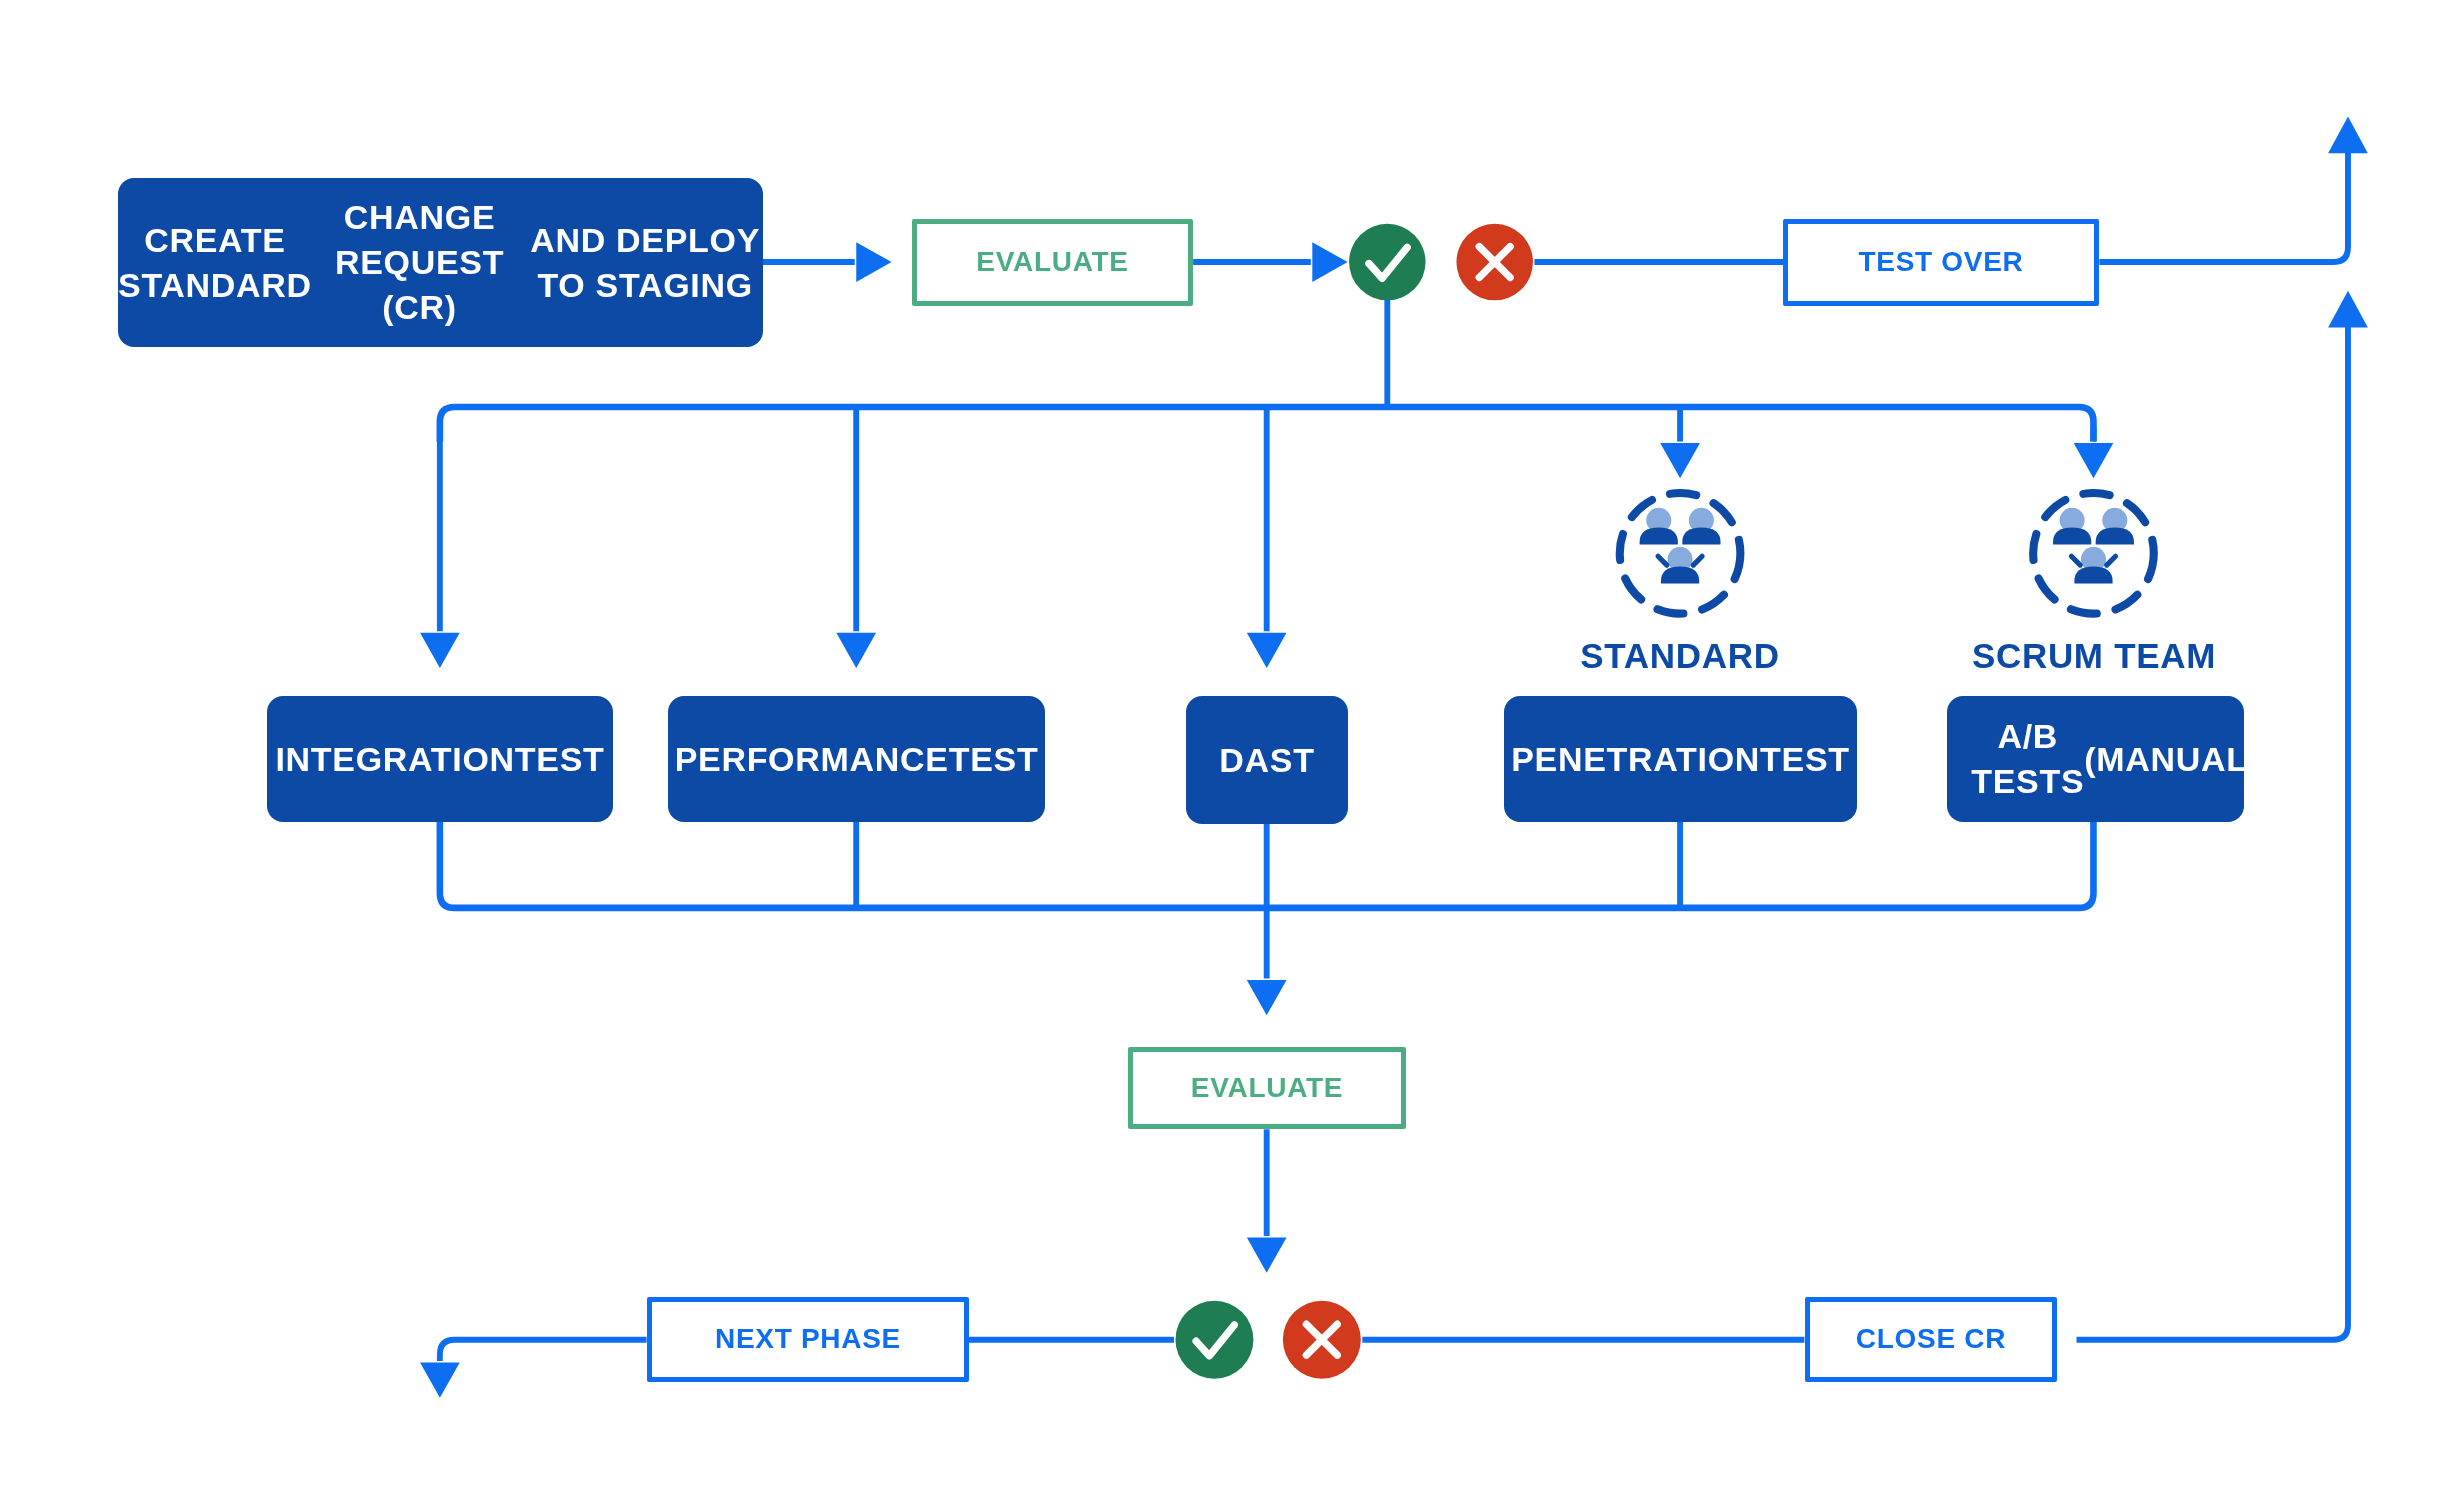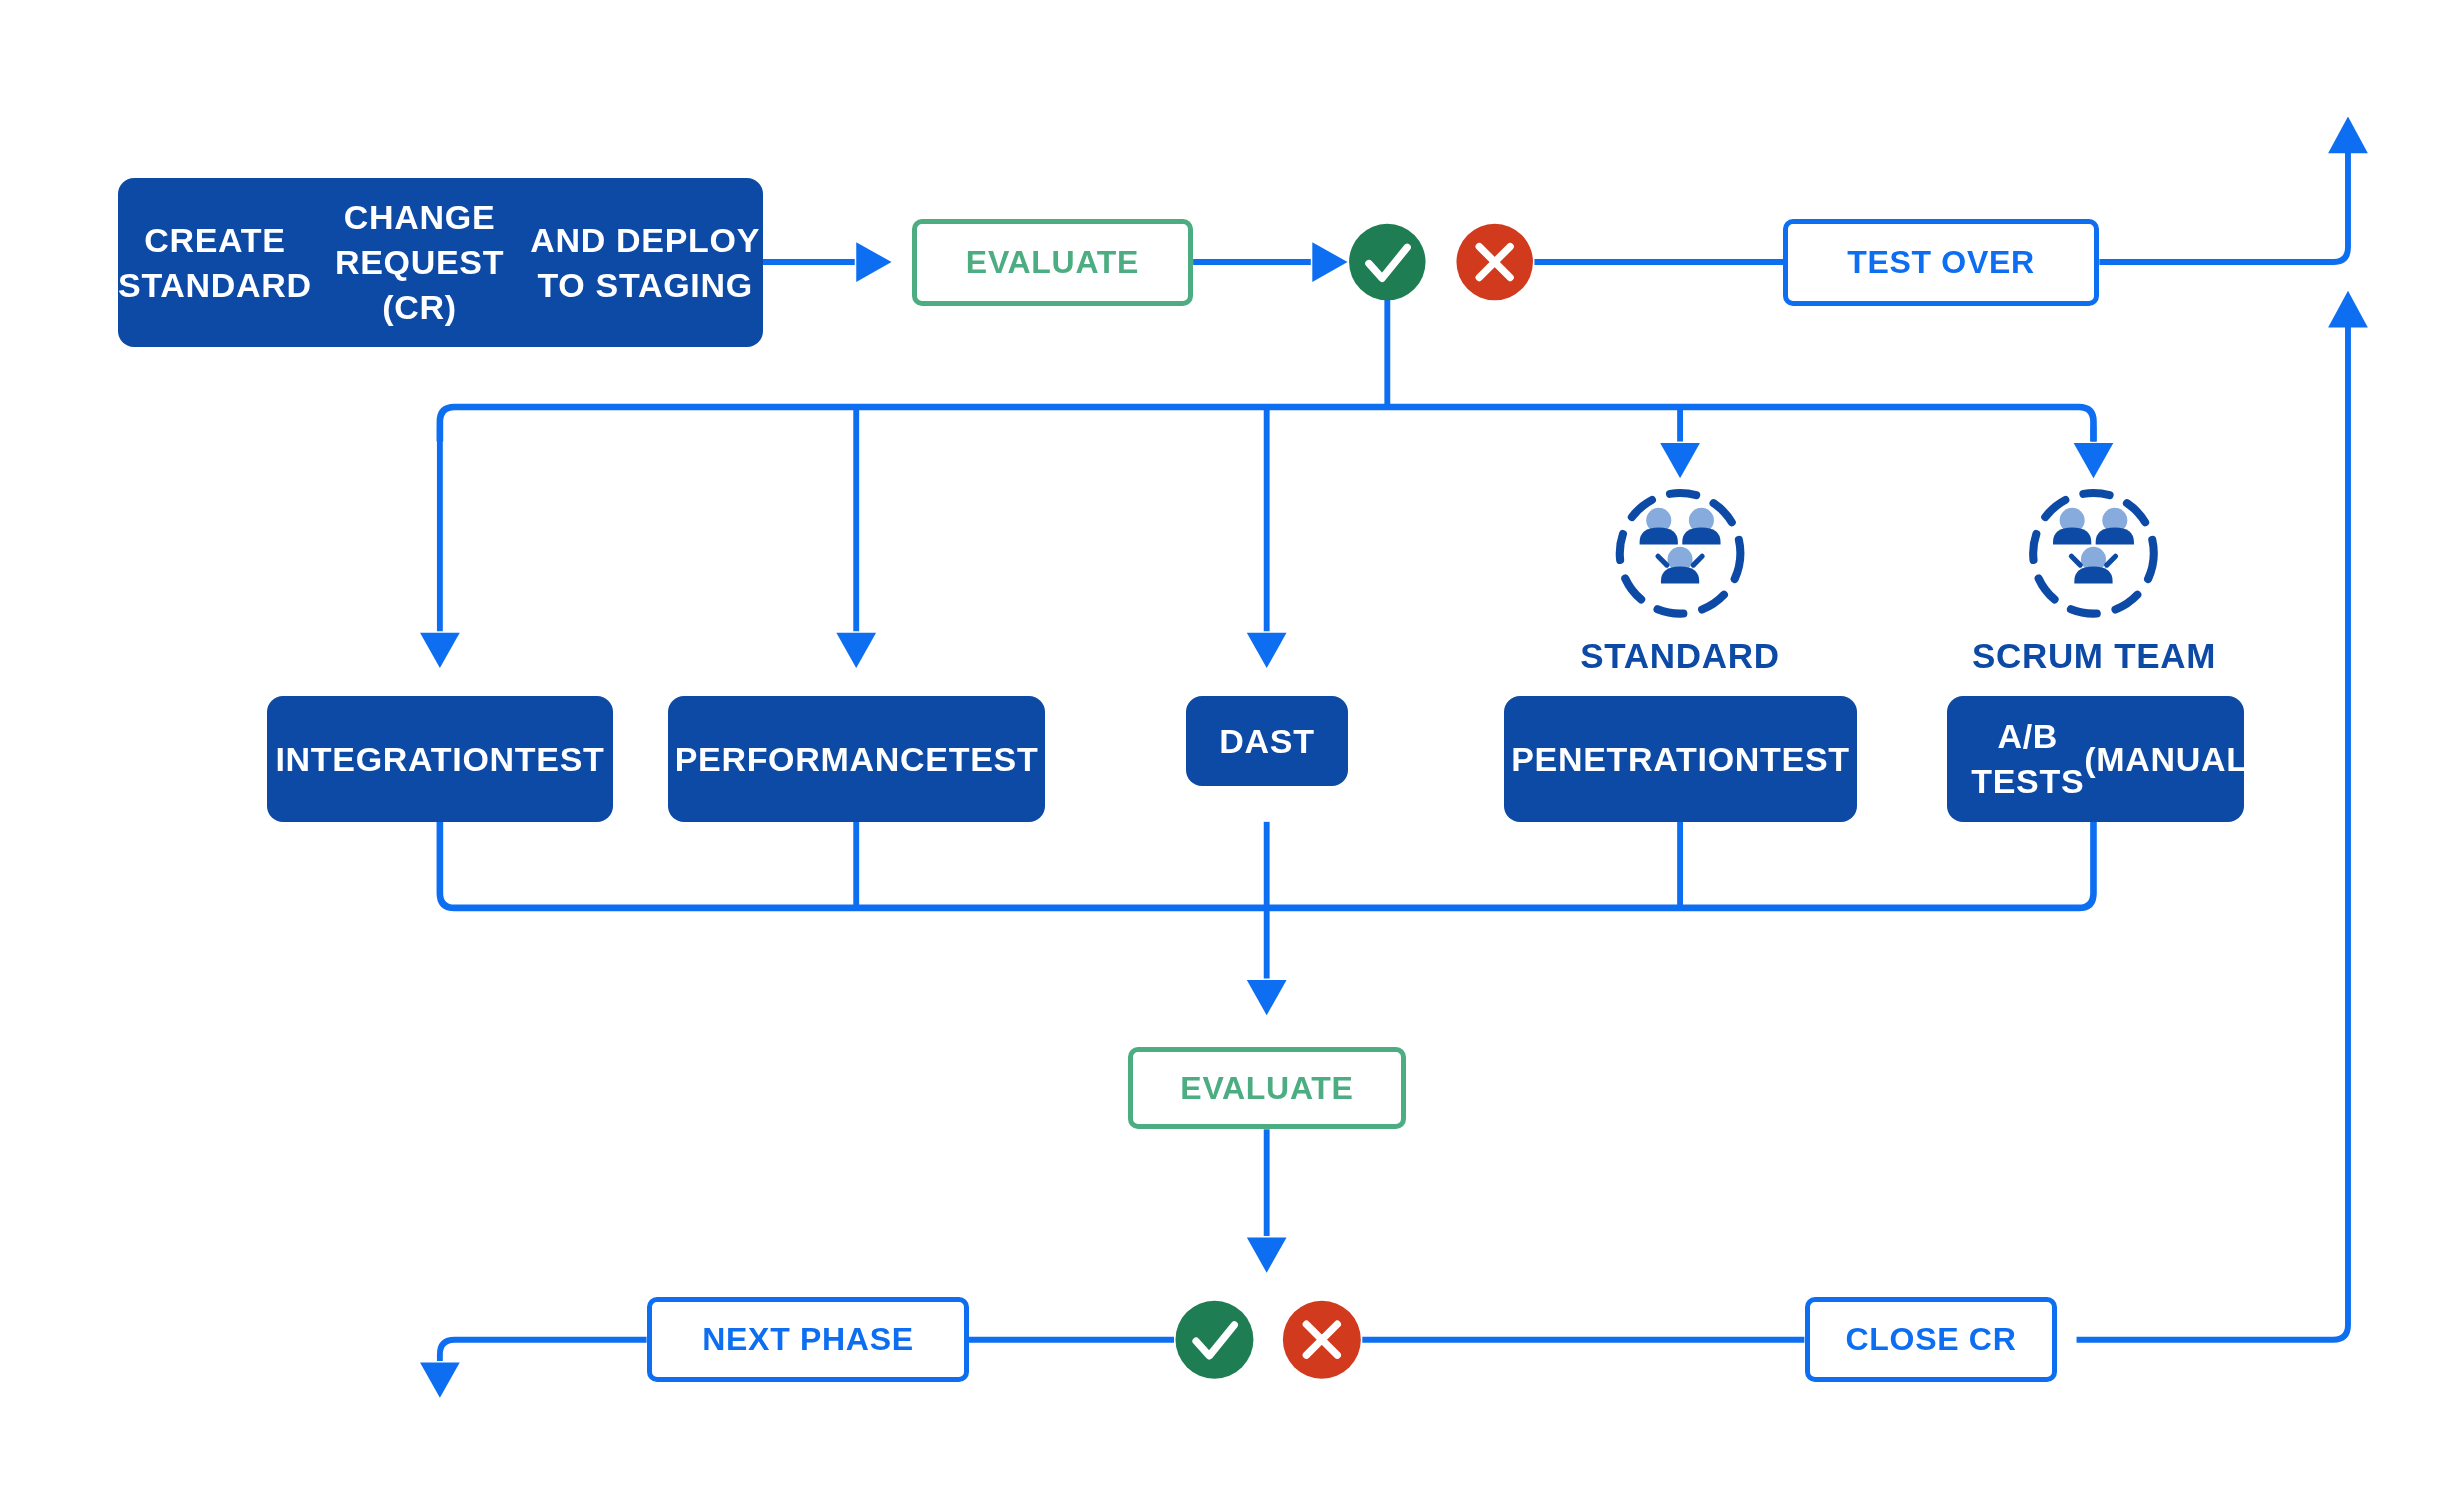--- a/index.html
+++ b/index.html
@@ -18,21 +18,21 @@
   .no{fill:var(--red);stroke:none;}
   .glyph{stroke:#fff;stroke-width:10;fill:none;stroke-linecap:round;stroke-linejoin:round;}
 
   .node,.outline{
     position:absolute;display:flex;flex-direction:row;align-items:center;justify-content:center;
     text-align:center;font-weight:700;letter-spacing:0.7px;line-height:1.32;box-sizing:border-box;
   }
   .node{
     background:var(--navy);color:#fff;border-radius:16px;font-size:34px;
   }
-  .outline{background:#fff;border-radius:10px;font-size:32px;}
+  .outline{background:#fff;border-radius:2px;font-size:28px;}
   .outline.blue{border:5.1px solid var(--blue);color:var(--blue);}
   .outline.green{border:5.1px solid var(--green);color:var(--green);}
   .team-label{
     position:absolute;color:var(--navy);font-weight:700;font-size:35px;letter-spacing:0.7px;
     text-align:center;transform:translateX(-50%);white-space:nowrap;
   }
 </style>
 </head>
 <body>
 
@@ -173,21 +173,21 @@
   <div class="node" style="left:267px;top:696px;width:346px;height:126px;">
     <div>INTEGRATION</div>
     <div>TEST</div>
   </div>
 
   <div class="node" style="left:668px;top:696px;width:377px;height:126px;text-align:right;">
     <div>PERFORMANCE</div>
     <div>TEST</div>
   </div>
 
-  <div class="node" style="left:1186px;top:696px;width:162px;height:90px;">
+  <div class="node" style="left:1186px;top:696px;width:162px;height:128px;">
     <div>DAST</div>
   </div>
 
   <div class="node" style="left:1504px;top:696px;width:353px;height:126px;">
     <div>PENETRATION</div>
     <div>TEST</div>
   </div>
 
   <div class="node" style="left:1947px;top:696px;width:297px;height:126px;padding-left:40px;">
     <div>A/B TESTS</div>

